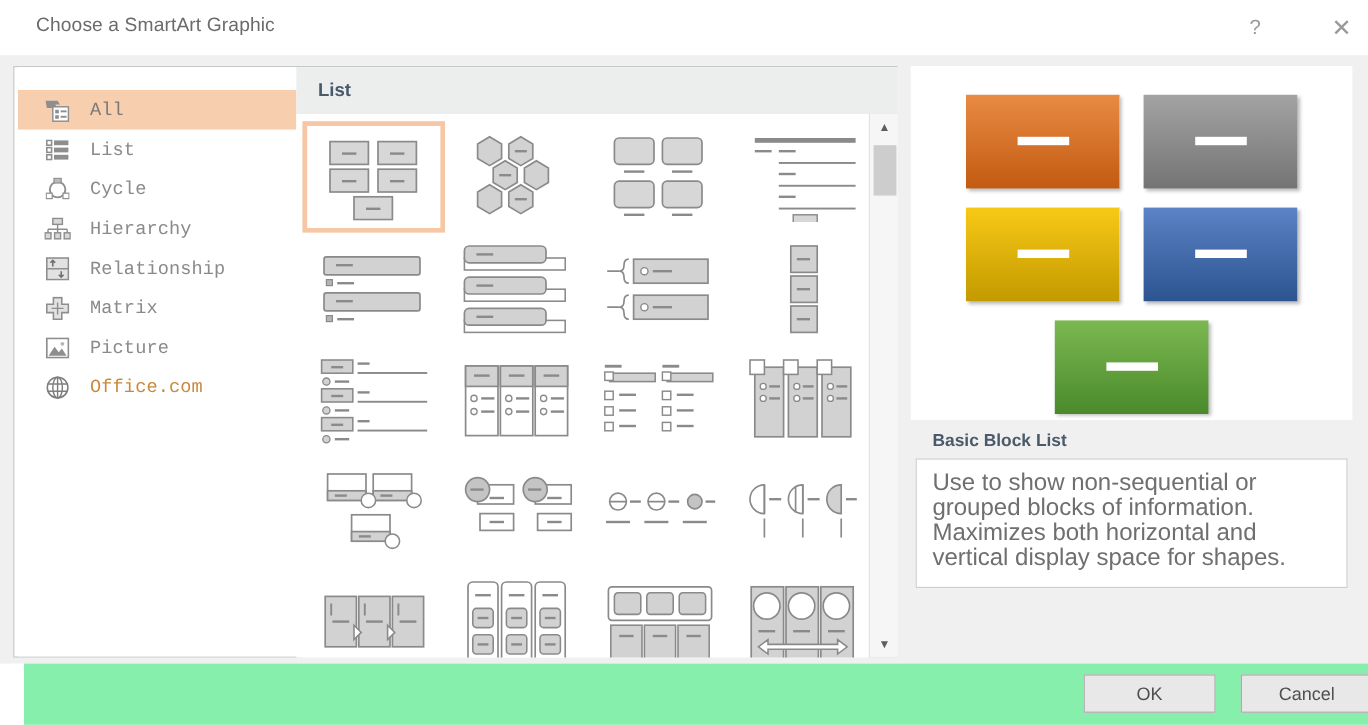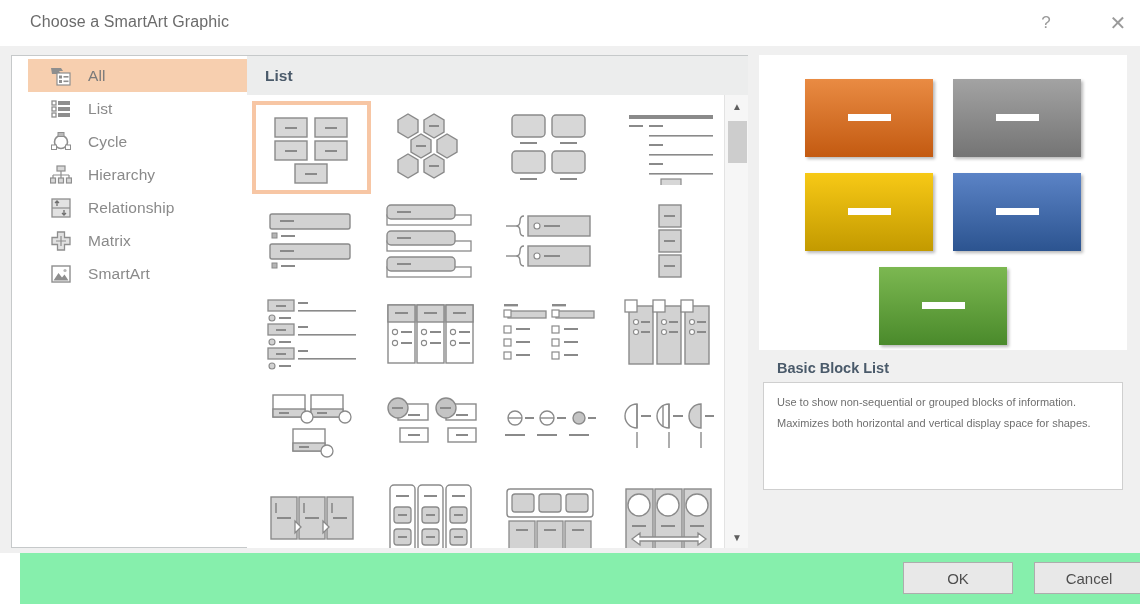--- a/index.html
+++ b/index.html
@@ -57,25 +57,26 @@
     position: absolute;
     left: 11px; top: 9px;
     width: 737px; height: 493px;
     background: #ffffff;
     border: 1px solid #c6c9ca;
   }
 
   
   .sidebar {
     position: absolute;
-    left: 16px; top: 0;
+    left: 3px; top: 0;
     width: 234px; height: 100%;
     background: #ffffff;
     border-right: 1px solid #c6c9ca;
-    padding-top: 3px;
+    padding-top: 19px;
+    font-family: Liberation Mono, monospace;
   }
   .side-item {
     display: flex;
     align-items: center;
     height: 33px;
     padding-left: 21px;
     cursor: default;
   }
   .side-item.selected { background: #f7cfaf; }
   .side-ico {
@@ -210,21 +211,21 @@
     font-weight: bold;
     color: #4a5a6a;
   }
   .preview-desc {
     position: absolute;
     left: 4px; top: 327px;
     width: 360px; height: 108px;
     background: #ffffff;
     border: 1px solid #cfcfcf;
     padding: 9px 13px;
-    font-size: 11px;
+    font-size: 20px;
     line-height: 21px;
     color: #6f6f6f;
   }
 
   
   .footer {
     position: absolute;
     left: 0; top: 553px;
     width: 1140px; height: 51px;
     background: #86efac;
@@ -336,23 +337,33 @@
 
 
       <div class="side-item" data-name="sidebar-item-picture">
         <span class="side-ico" data-name="picture-icon">
           <svg width="20" height="18" viewBox="0 0 20 18">
             <rect x="1" y="1" width="18" height="16" fill="#fff" stroke="#8e8e8e" stroke-width="1.4"></rect>
             <circle cx="14" cy="5.5" r="1.6" fill="#b5b5b5"></circle>
             <path d="M2.5 15.5 L7.5 8 L11 12.5 L13.5 9.5 L17.5 15.5 Z" fill="#8e8e8e"></path>
           </svg>
         </span>
-        <span class="side-label" data-name="sidebar-item-label">SmartArt</span>
-      </div>
-
+        <span class="side-label" data-name="sidebar-item-label">Picture</span>
+      </div>
+
+      <div class="side-item" data-name="sidebar-item-office.com">
+        <span class="side-ico" data-name="globe-icon">
+          <svg width="20" height="20" viewBox="0 0 20 20">
+            <circle cx="10" cy="10" r="8.6" fill="none" stroke="#7e7e7e" stroke-width="1.3"></circle>
+            <ellipse cx="10" cy="10" rx="4" ry="8.6" fill="none" stroke="#7e7e7e" stroke-width="1.2"></ellipse>
+            <path d="M1.6 7 H18.4 M1.6 13 H18.4 M10 1.4 V18.6" stroke="#7e7e7e" stroke-width="1.2"></path>
+          </svg>
+        </span>
+        <span class="side-label" data-name="sidebar-item-label">Office.com</span>
+      </div>
     </div>
 
     <div class="gallery" data-name="smartart-gallery">
 
       <div class="gallery-header" data-name="gallery-group-header">
         <span data-name="gallery-group-label">List</span>
       </div>
 
       <div class="gallery-scrollarea" data-name="gallery-scroll-area">
         <div class="grid" data-name="thumbnail-grid">

